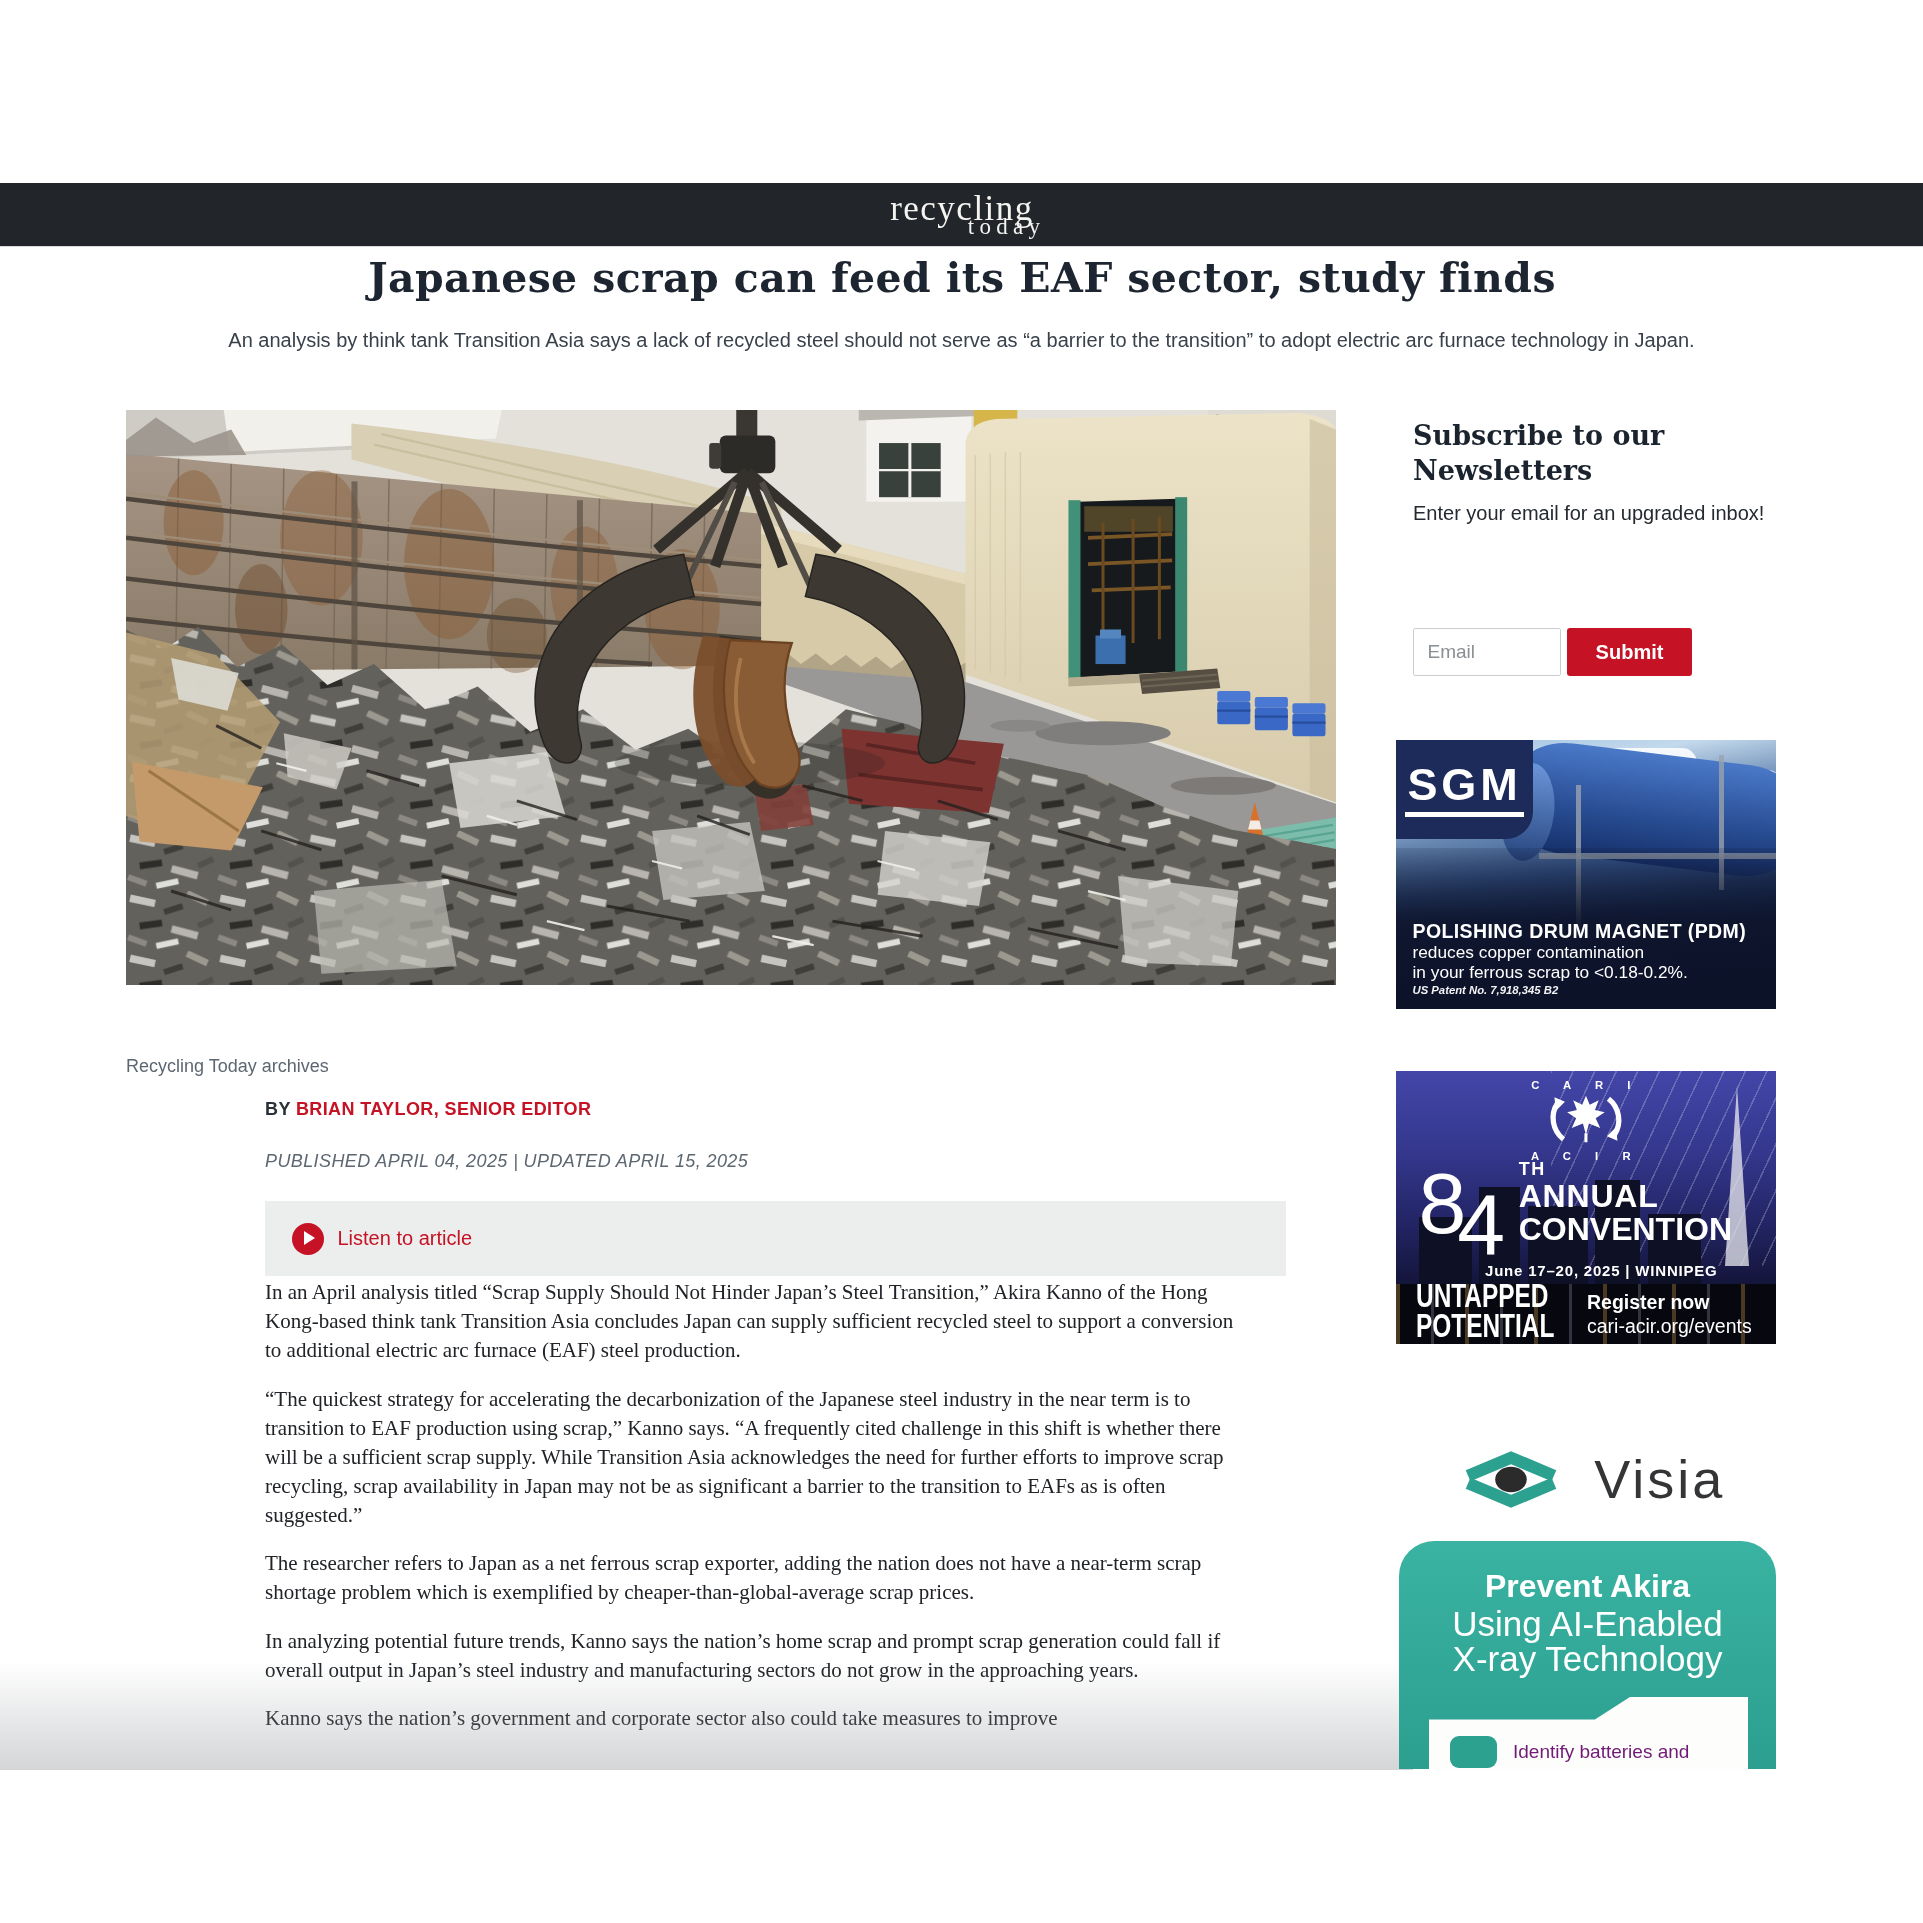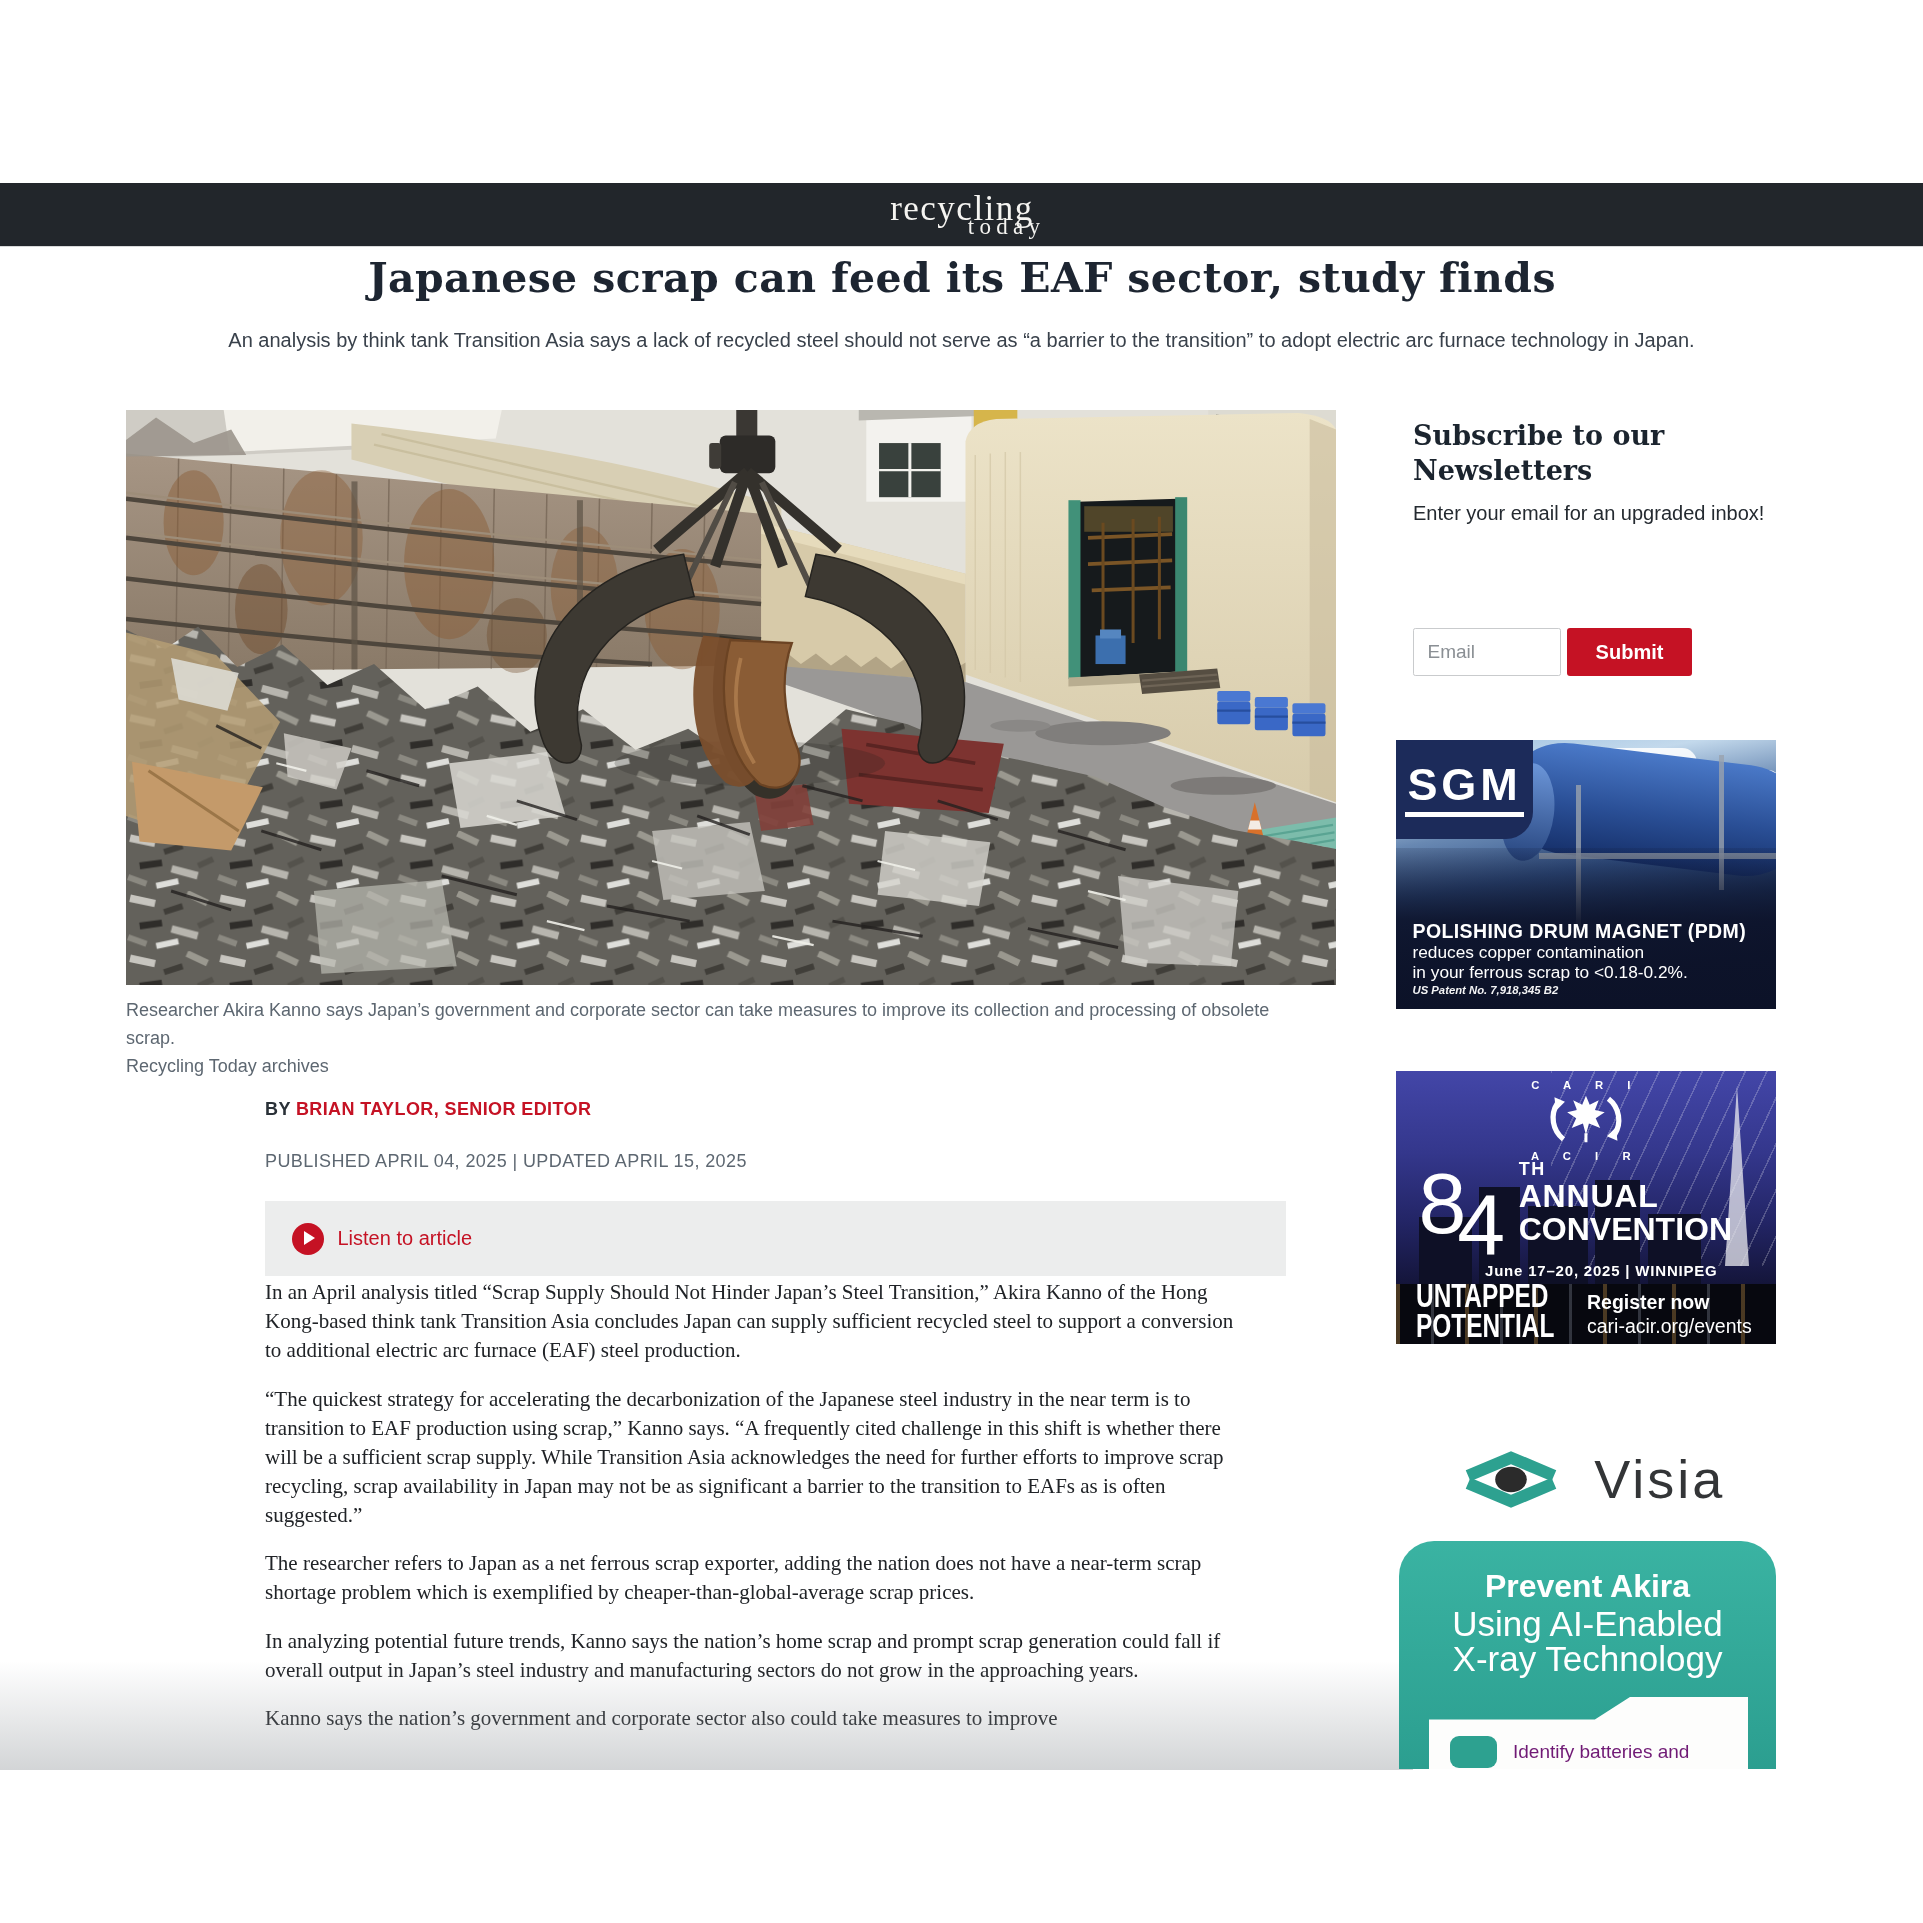--- a/index.html
+++ b/index.html
@@ -19,21 +19,21 @@
   
   .photo{position:absolute;left:126px;top:410px;width:1210px;height:575px;overflow:hidden;background:#ddd;}
   .photo svg{display:block;width:100%;height:100%;}
 
   .photo-caption{position:absolute;left:126px;top:996px;width:1187px;font-size:18px;line-height:28px;color:#5d6771;}
   .photo-credit{position:absolute;left:126px;top:1054px;width:1187px;font-size:18px;line-height:25.6px;color:#5d6771;}
 
   
   .byline{position:absolute;left:265px;top:1099px;font-size:18px;font-weight:bold;color:#2a3138;letter-spacing:0.4px;}
   .byline .author{color:#c51224;cursor:pointer;}
-  .published{position:absolute;left:265px;top:1151px;font-size:18px;color:#5d6771;letter-spacing:0.4px;}
+  .published{position:absolute;left:265px;top:1151px;font-size:18px;color:#5d6771;letter-spacing:0.4px;font-style:italic;}
 
   
   .listen-box{position:absolute;left:265px;top:1201px;width:1021px;height:75px;background:#eceded;display:flex;align-items:center;padding-left:27px;box-sizing:border-box;cursor:pointer;}
   .play-icon{width:32px;height:32px;border-radius:50%;background:#c51224;position:relative;flex:0 0 auto;}
   .play-icon::after{content:"";position:absolute;left:12px;top:8.3px;border-left:11.3px solid #fff;border-top:7.5px solid transparent;border-bottom:7.5px solid transparent;}
   .listen-label{margin-left:13.5px;color:#c51224;font-size:20px;}
 
   
   .article-body{position:absolute;left:265px;top:1278px;width:984px;height:492px;overflow:hidden;font-family:"Liberation Serif",serif;font-size:21px;line-height:29px;color:#202327;}
   .article-body p{margin:0 0 19.5px 0;}
@@ -242,21 +242,20 @@
         <path d="M742,192 C596,214 512,332 556,444 C570,478 606,478 606,446 C580,352 650,268 756,248 Z" fill="#3d3932" stroke="#262420" stroke-width="2"></path>
         <path d="M918,192 C1064,214 1148,332 1104,444 C1090,478 1054,478 1054,446 C1080,352 1010,268 904,248 Z" fill="#3d3932" stroke="#262420" stroke-width="2"></path>
         <path d="M790,300 C770,380 782,470 836,512 C872,530 900,498 890,462 C868,406 866,352 880,312 Z" fill="#353129"></path>
         <path d="M768,300 C744,372 752,452 798,496 C826,512 850,488 842,458 C820,404 822,350 838,308 Z" fill="#7a4e2c" opacity=".95"></path>
         <path d="M804,306 C786,376 796,456 844,498 C880,514 904,484 894,452 C872,400 872,348 886,310 Z" fill="#8a5c35" stroke="#6b4323" stroke-width="3"></path>
         <path d="M818,330 C806,380 810,430 836,470" stroke="#b08050" stroke-width="5" fill="none" opacity=".8"></path>
       </g>
     </svg>
   </div>
 
-  <div class="photo-caption">Researcher Akira Kanno says Japan’s government and corporate sector can take measures to improve its collection and processing of obsolete scrap.</div>
   <div class="photo-credit">Recycling Today archives</div>
 
   <div class="byline">
     <span>BY</span>
     <span class="author">BRIAN TAYLOR, SENIOR EDITOR</span>
   </div>
   <div class="published">PUBLISHED APRIL 04, 2025 | UPDATED APRIL 15, 2025</div>
 
   <div class="listen-box">
     <span class="play-icon"></span>

